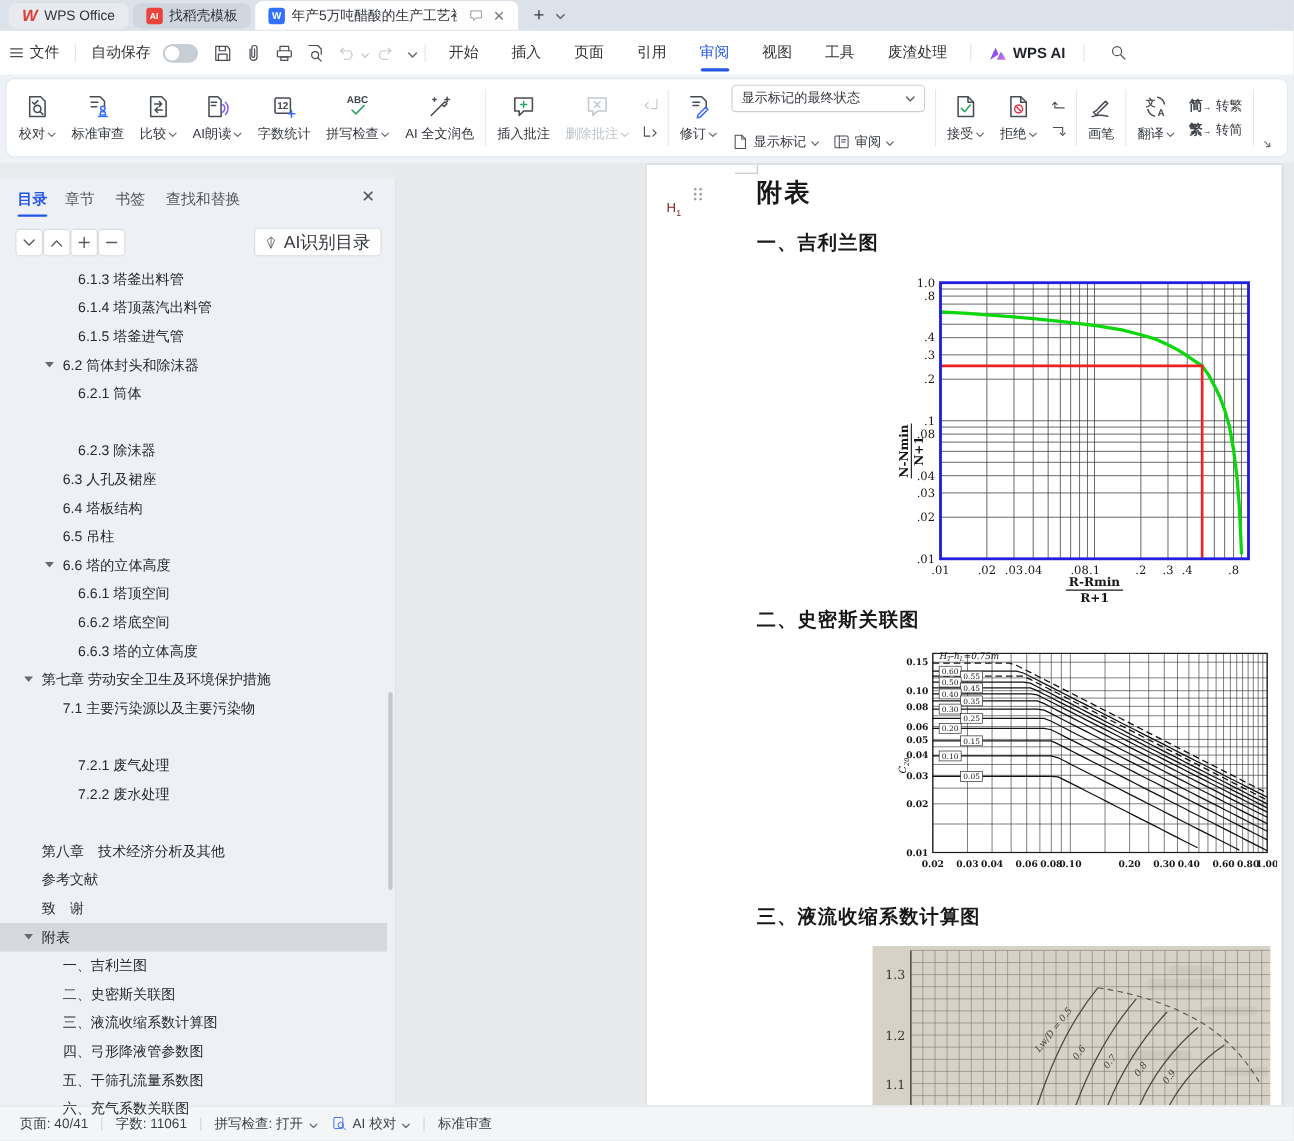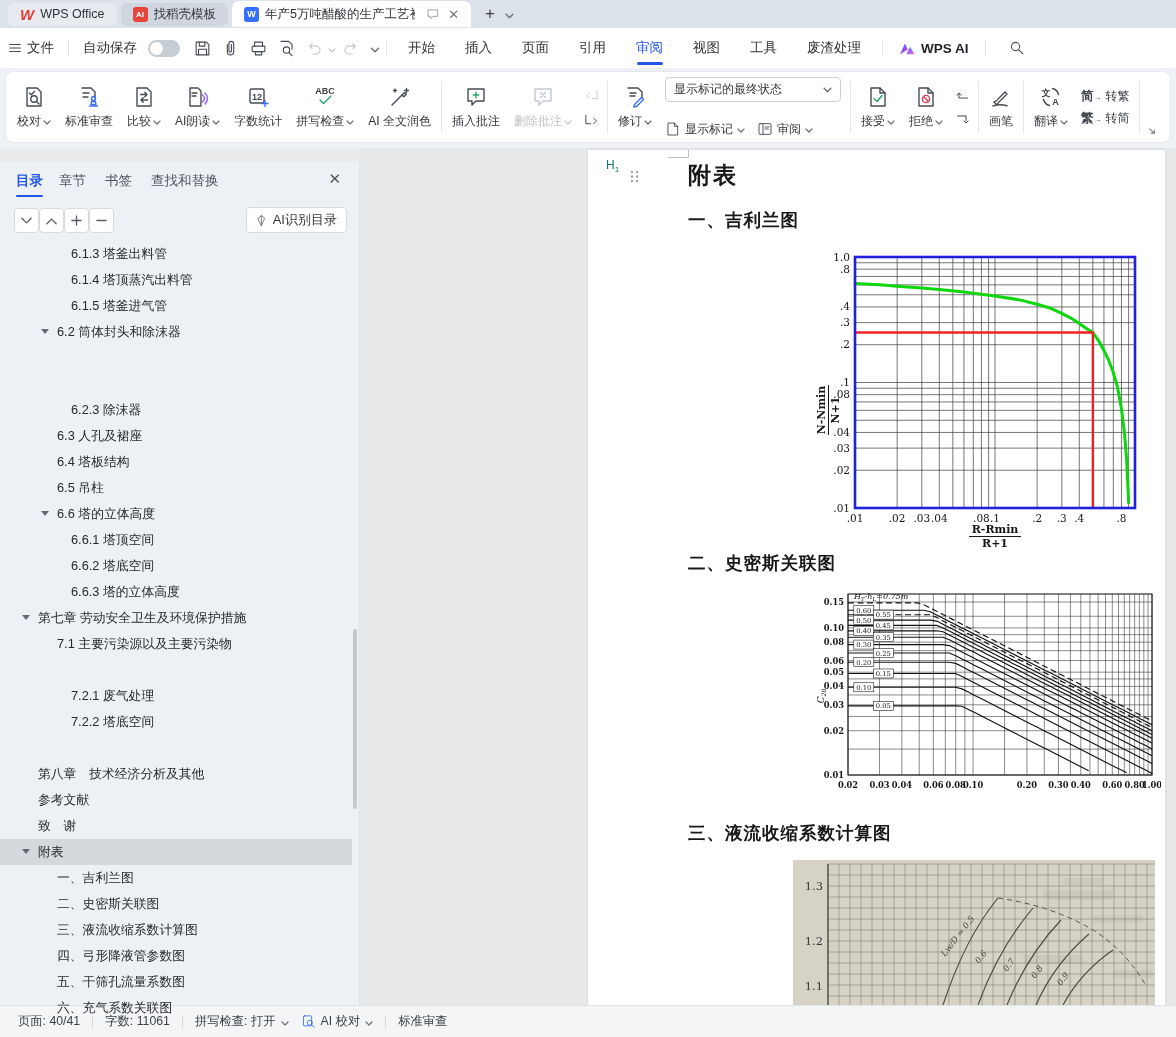--- a/index.html
+++ b/index.html
@@ -59,33 +59,33 @@
   .launcher{position:absolute;right:12px;bottom:5px}
   
   #sidebar{left:0;top:162px;width:360px;height:857px;background:#edf0f4;border-right:1px solid #dfe3e7;box-sizing:border-box}
   .sheader{position:absolute;left:0;top:0;width:100%;height:44px;z-index:3}
   .stab{position:absolute;top:10px;font-size:13.5px;color:#50555b}
   .stab.active{color:#2456e6;font-weight:bold}
   .stab.active::after{content:"";position:absolute;left:0;bottom:-7px;width:27px;height:2.5px;border-radius:2px;background:#2456e6}
   .sclose{position:absolute;right:18px;top:8px;font-size:15px;color:#555}
   .stoolbar{position:absolute;left:0;top:44px;width:100%;height:32px;background:#edf0f4;z-index:2}
   .sq{position:absolute;top:2px;width:23px;height:23px;background:#fff;border:1px solid #d7dbe0;border-radius:4px;display:flex;align-items:center;justify-content:center}
-  .aibtn{position:absolute;right:12px;top:1px;height:24px;background:#fff;border:1px solid #d7dbe0;border-radius:4px;display:flex;align-items:center;gap:4px;padding:0 9px;font-size:13px;color:#34383d}
+  .aibtn{position:absolute;right:12px;top:1px;height:24px;background:#fff;border:1px solid #d7dbe0;border-radius:4px;display:flex;align-items:center;gap:4px;padding:0 9px;font-size:16px;color:#34383d}
   #toc-list{position:absolute;left:0;top:72px;width:352px;height:785px;overflow:hidden;z-index:1}
   .toc-row{position:absolute;left:0;width:352px;height:26px;line-height:26px;font-size:12.8px;color:#262a2e;white-space:nowrap}
   .toc-row.sel{background:#d5d9dd}
   .toc-row .tri{position:absolute;top:10px;width:0;height:0;border-left:4.5px solid transparent;border-right:4.5px solid transparent;border-top:5.5px solid #646a70}
   .lv1 .lab{margin-left:38px}.lv2 .lab{margin-left:57px}.lv3 .lab{margin-left:71px}
   .lv1 .tri{left:22px}.lv2 .tri{left:41px}
   #sscroll{position:absolute;right:2px;top:467px;width:4px;height:180px;border-radius:2px;background:#c3c9cf;z-index:4}
   
   #docarea{left:360px;top:148px;width:816px;height:857px;background:#e7e9ea;overflow:hidden}
   #page{position:absolute;left:228px;top:2px;width:577px;height:855px;background:#fff;overflow:hidden;box-shadow:0 0 3px rgba(0,0,0,.12)}
   .corner{position:absolute;left:80px;top:0;width:20px;height:7px;border-right:1px solid #c2c2c2;border-bottom:1px solid #c2c2c2}
-  .h1badge{position:absolute;left:18px;top:8px;font-size:12px;color:#0f766e}
+  .h1badge{position:absolute;left:18px;top:32px;font-size:12px;color:#7f1d1d}
   .h1badge sub{font-size:8px}
   .draghandle{position:absolute;left:42px;top:20px}
   .pagehead{position:absolute;left:100px;top:10px;font-size:23px;font-weight:bold;color:#17181a;letter-spacing:2px}
   .sechead{position:absolute;left:100px;font-size:17.5px;font-weight:bold;color:#17181a;letter-spacing:1px}
   
   #statusbar{left:0;top:1005px;width:1176px;height:32px;background:#f3f5f7;border-top:1px solid #e1e4e7;
      display:flex;align-items:center;padding-left:18px;box-sizing:border-box;font-size:12.3px;color:#3a3f45;gap:12px}
   .ssep{width:1px;height:12px;background:#d2d6da}
   .sitem{display:flex;align-items:center;gap:5px}
 </style>
@@ -500,32 +500,33 @@
           <path d="M10 3v18" style="stroke:#555b61"></path>
         </svg>
       <span>AI识别目录</span>
     </span>
   </div>
   <div id="toc-list">
       <div class="toc-row lv3" style="top: 7px;"><span class="lab">6.1.3 塔釜出料管</span></div>
       <div class="toc-row lv3" style="top: 33px;"><span class="lab">6.1.4 塔顶蒸汽出料管</span></div>
       <div class="toc-row lv3" style="top: 59px;"><span class="lab">6.1.5 塔釜进气管</span></div>
       <div class="toc-row lv2" style="top: 85px;"><span class="tri"></span><span class="lab">6.2 筒体封头和除沫器</span></div>
+      <div class="toc-row lv3" style="top: 111px;"><span class="lab">6.2.1 筒体</span></div>
       <div class="toc-row lv3" style="top: 163px;"><span class="lab">6.2.3 除沫器</span></div>
       <div class="toc-row lv2" style="top: 189px;"><span class="lab">6.3 人孔及裙座</span></div>
       <div class="toc-row lv2" style="top: 215px;"><span class="lab">6.4 塔板结构</span></div>
       <div class="toc-row lv2" style="top: 241px;"><span class="lab">6.5 吊柱</span></div>
       <div class="toc-row lv2" style="top: 267px;"><span class="tri"></span><span class="lab">6.6 塔的立体高度</span></div>
       <div class="toc-row lv3" style="top: 293px;"><span class="lab">6.6.1 塔顶空间</span></div>
       <div class="toc-row lv3" style="top: 319px;"><span class="lab">6.6.2 塔底空间</span></div>
       <div class="toc-row lv3" style="top: 345px;"><span class="lab">6.6.3 塔的立体高度</span></div>
       <div class="toc-row lv1" style="top: 371px;"><span class="tri"></span><span class="lab">第七章 劳动安全卫生及环境保护措施</span></div>
       <div class="toc-row lv2" style="top: 397px;"><span class="lab">7.1 主要污染源以及主要污染物</span></div>
       <div class="toc-row lv3" style="top: 449px;"><span class="lab">7.2.1 废气处理</span></div>
-      <div class="toc-row lv3" style="top: 475px;"><span class="lab">7.2.2 塔底空间</span></div>
+      <div class="toc-row lv3" style="top: 475px;"><span class="lab">7.2.2 废水处理</span></div>
       <div class="toc-row lv1" style="top: 527px;"><span class="lab">第八章　技术经济分析及其他</span></div>
       <div class="toc-row lv1" style="top: 553px;"><span class="lab">参考文献</span></div>
       <div class="toc-row lv1" style="top: 579px;"><span class="lab">致　谢</span></div>
       <div class="toc-row lv1 sel" style="top: 605px;"><span class="tri"></span><span class="lab">附表</span></div>
       <div class="toc-row lv2" style="top: 631px;"><span class="lab">一、吉利兰图</span></div>
       <div class="toc-row lv2" style="top: 657px;"><span class="lab">二、史密斯关联图</span></div>
       <div class="toc-row lv2" style="top: 683px;"><span class="lab">三、液流收缩系数计算图</span></div>
       <div class="toc-row lv2" style="top: 709px;"><span class="lab">四、弓形降液管参数图</span></div>
       <div class="toc-row lv2" style="top: 735px;"><span class="lab">五、干筛孔流量系数图</span></div>
       <div class="toc-row lv2" style="top: 761px;"><span class="lab">六、充气系数关联图</span></div>

